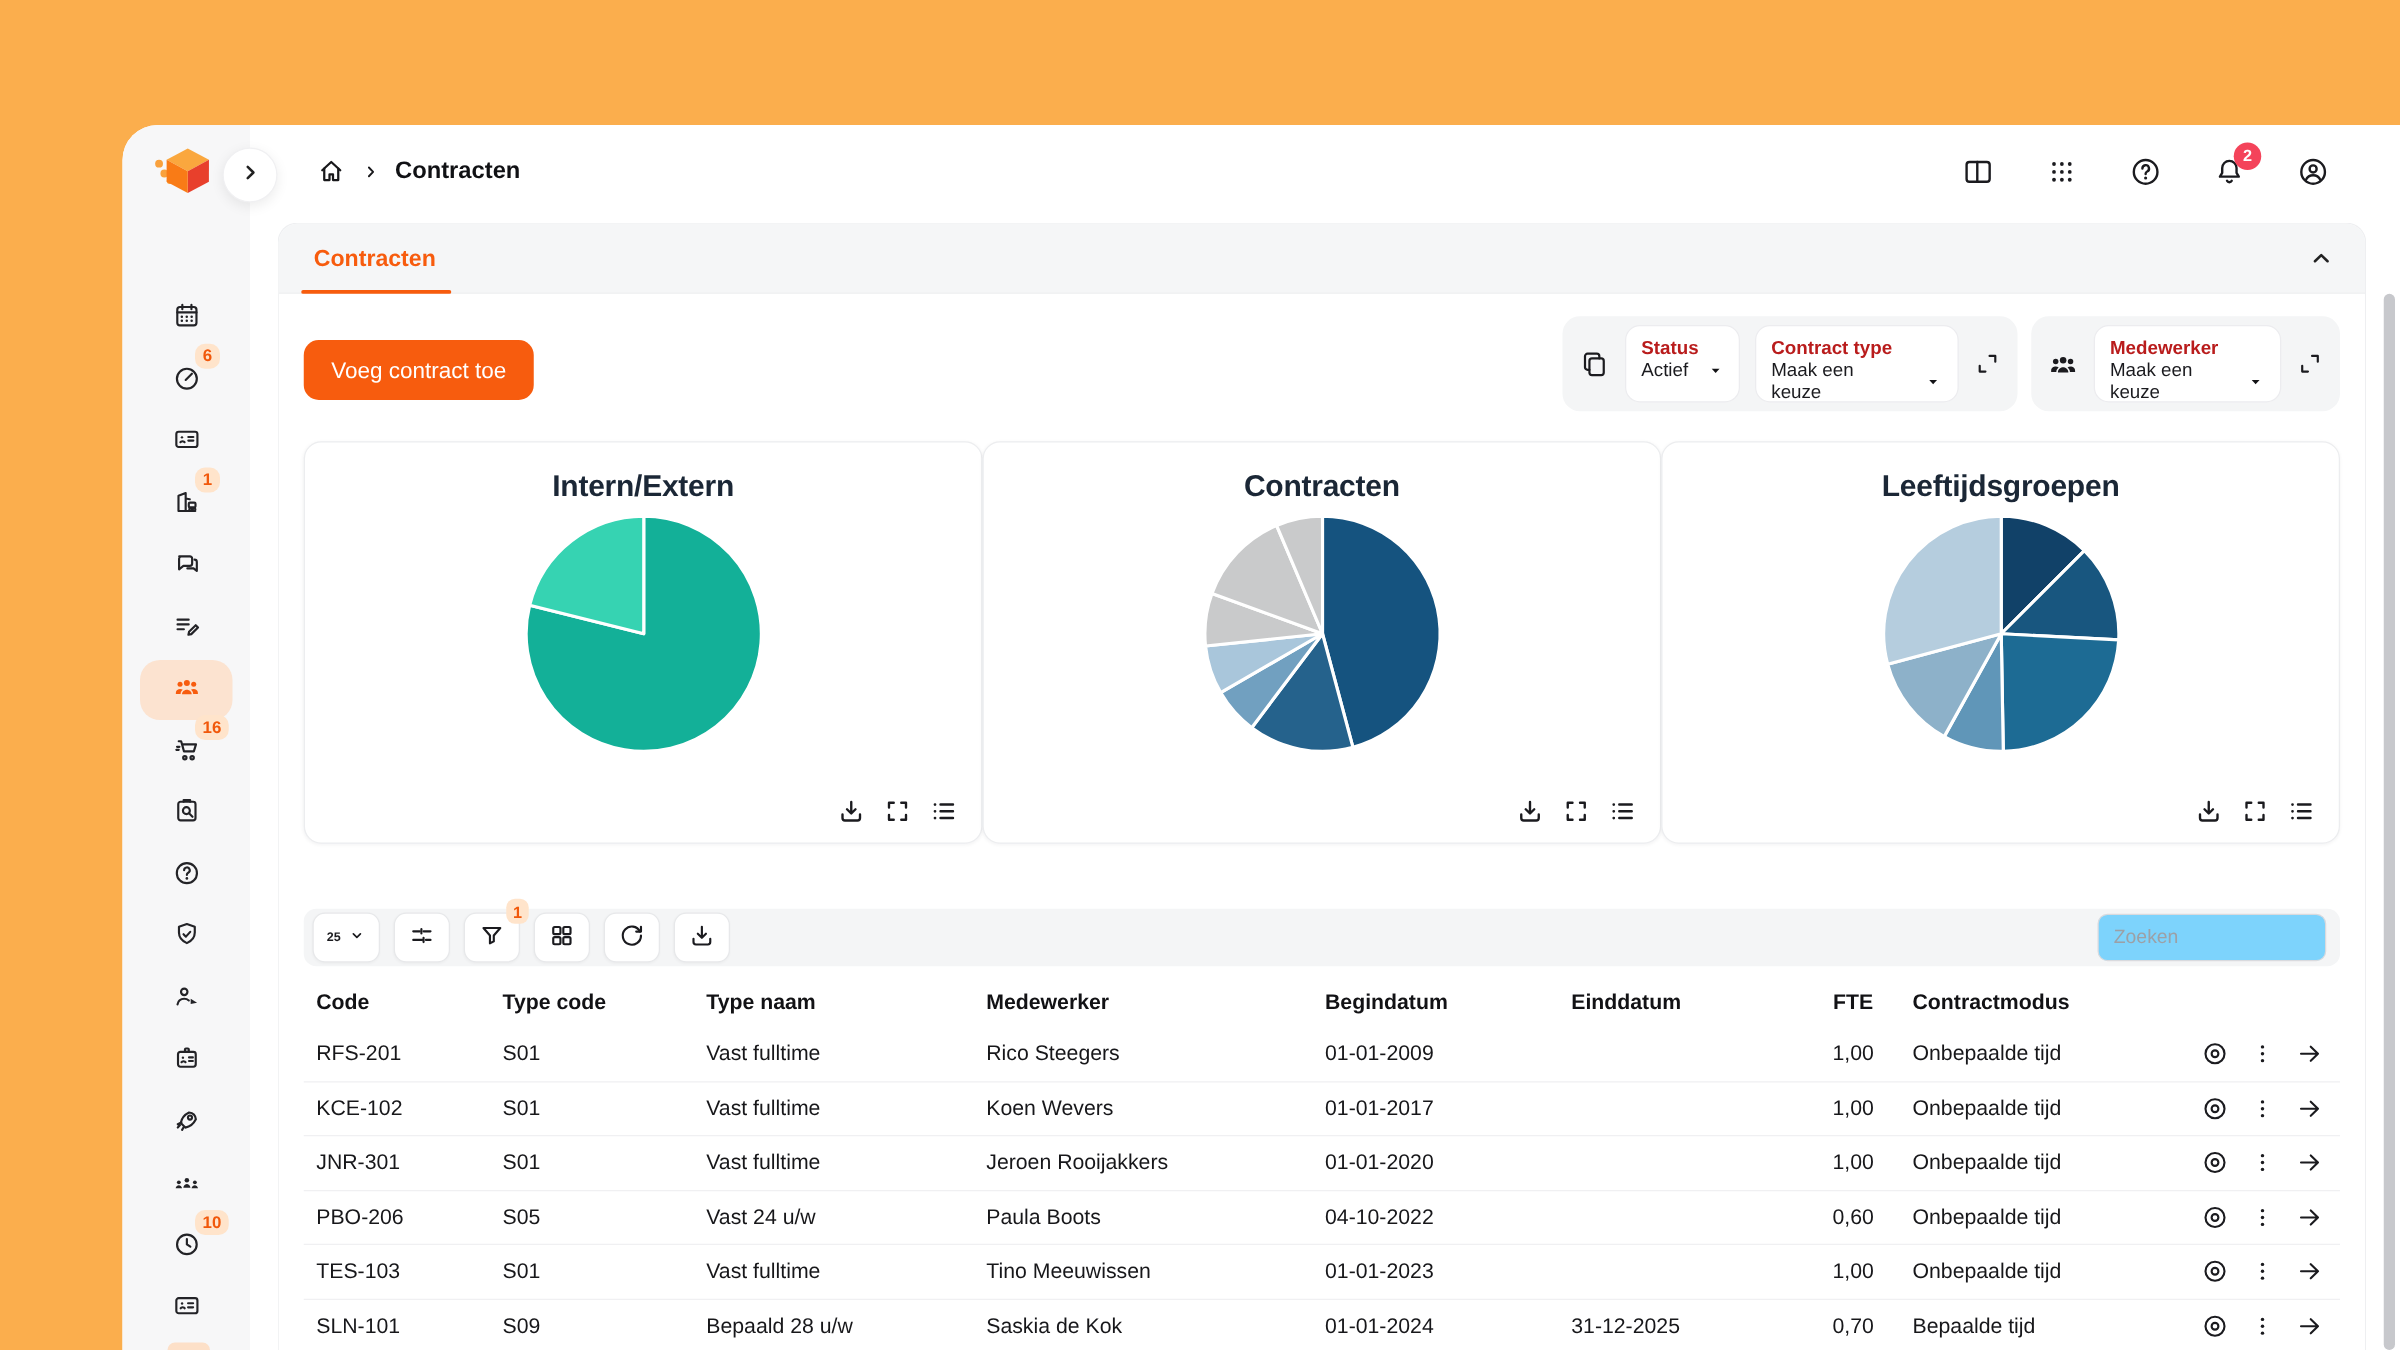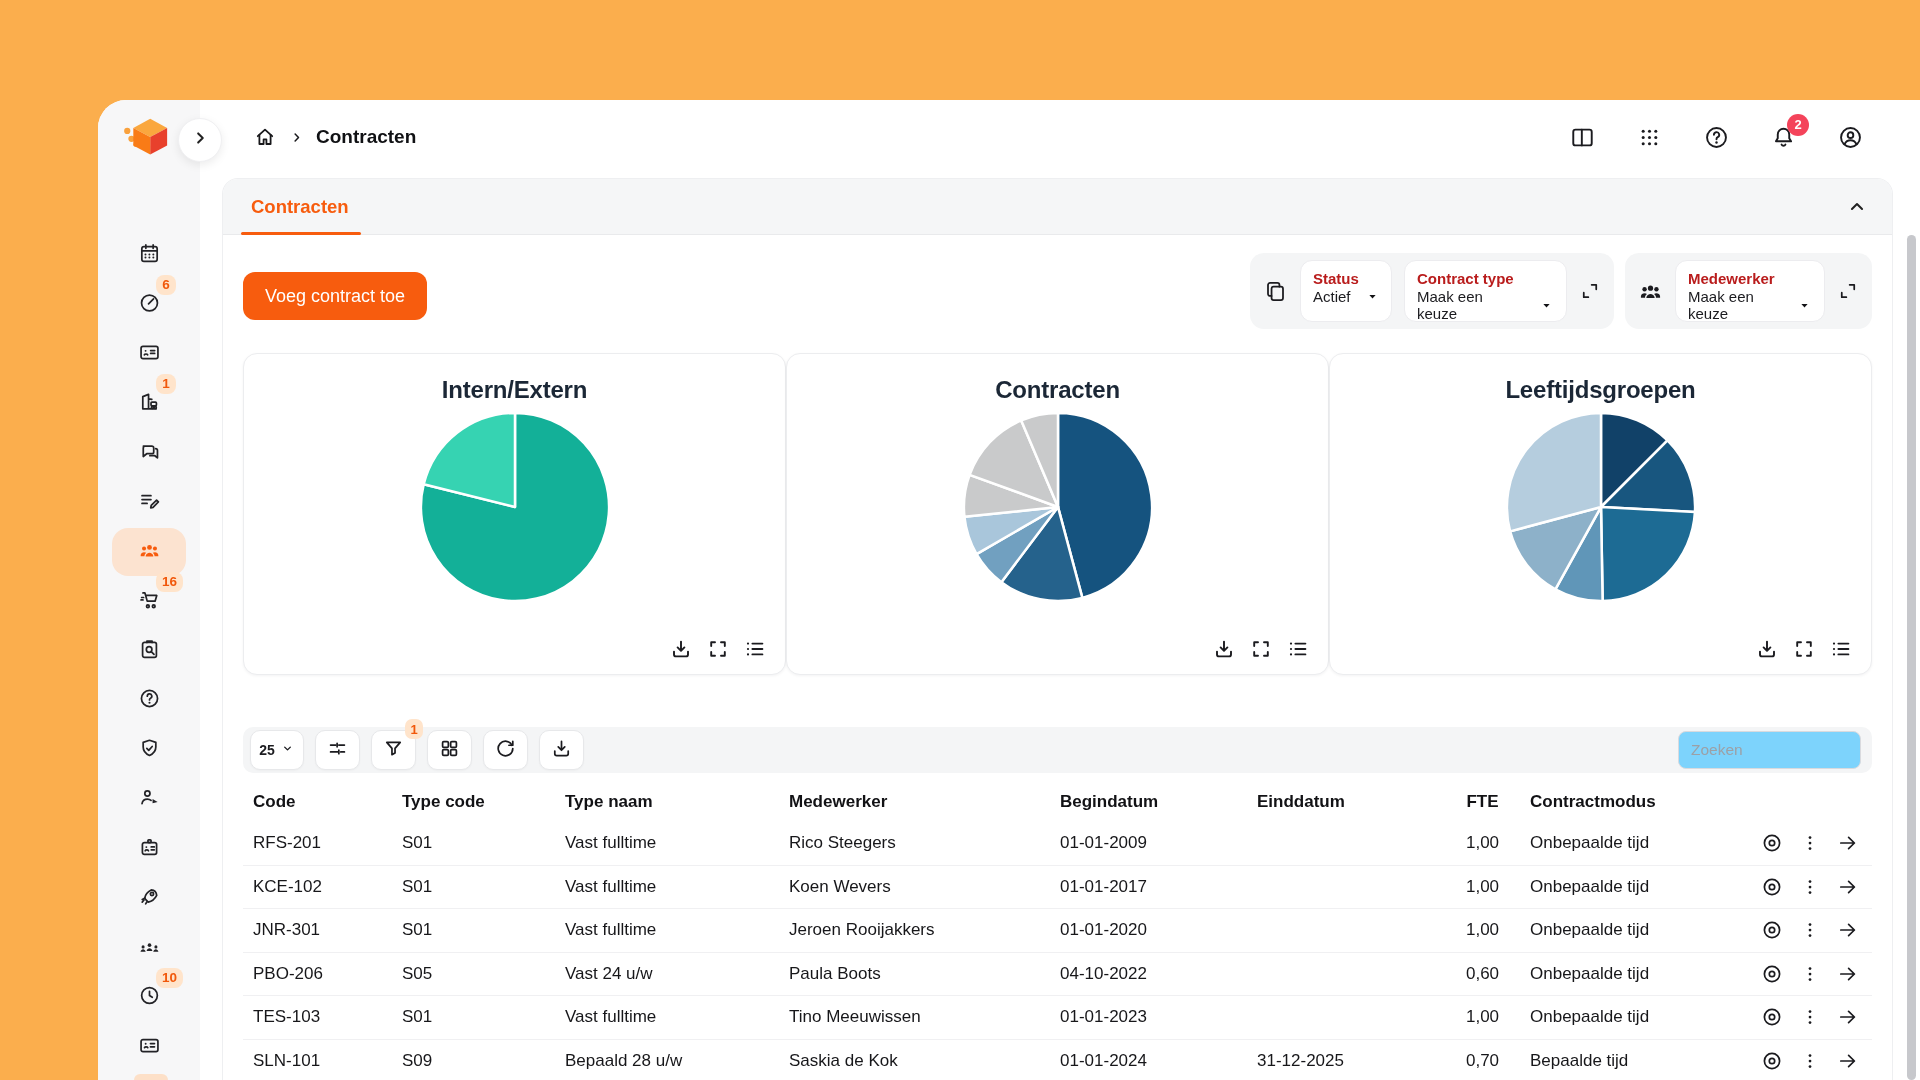--- a/index.html
+++ b/index.html
@@ -65,21 +65,21 @@
   .pie { margin-top:6px; width:194px; height:194px; }
   .chart-actions { position:absolute; right:18px; bottom:13px; display:flex; gap:13px; color:#1B1B1F; }
   .chart-actions span { display:flex; cursor:pointer; }
 
   
   .toolbar { margin-top:52px; height:46px; background:#F4F5F6; border-radius:10px; display:flex; align-items:center;
     padding:0 7px; gap:11px; }
   .tbtn { height:40px; min-width:45px; background:#fff; border:1px solid #E7E8EA; border-radius:10px;
     display:flex; align-items:center; justify-content:center; box-shadow:0 1px 2px rgba(0,0,0,.03);
     position:relative; color:#1b1b1f; cursor:pointer; }
-  .pagesize { width:54px; gap:5px; font-weight:700; font-size:14px; font-family:inherit; }
+  .pagesize { width:54px; gap:5px; font-weight:700; font-size:10px; font-family:inherit; }
   .tb-badge { position:absolute; top:-12px; right:-8px; min-width:18px; height:20px; padding:0 5px;
     background:#FFE4CB; color:#F1580B; font-size:13px; font-weight:700; border-radius:7px;
     display:flex; align-items:center; justify-content:center; }
   .search { margin-left:auto; width:183px; height:38px; background:#7dd3fc; border:1px solid #D9DADE; border-radius:8px;
     padding:0 12px; font-size:15.5px; font-family:inherit; color:#1b1b1f; margin-right:4px; }
   .search::placeholder { color:#9CA0A6; }
 
   
   .table { margin-top:10px; --cols: 159px 163px 224px 271px 197px 196px 69px 230px 1fr; }
   .t-head, .t-row { display:grid; grid-template-columns:var(--cols); align-items:center; font-size:17px; }

